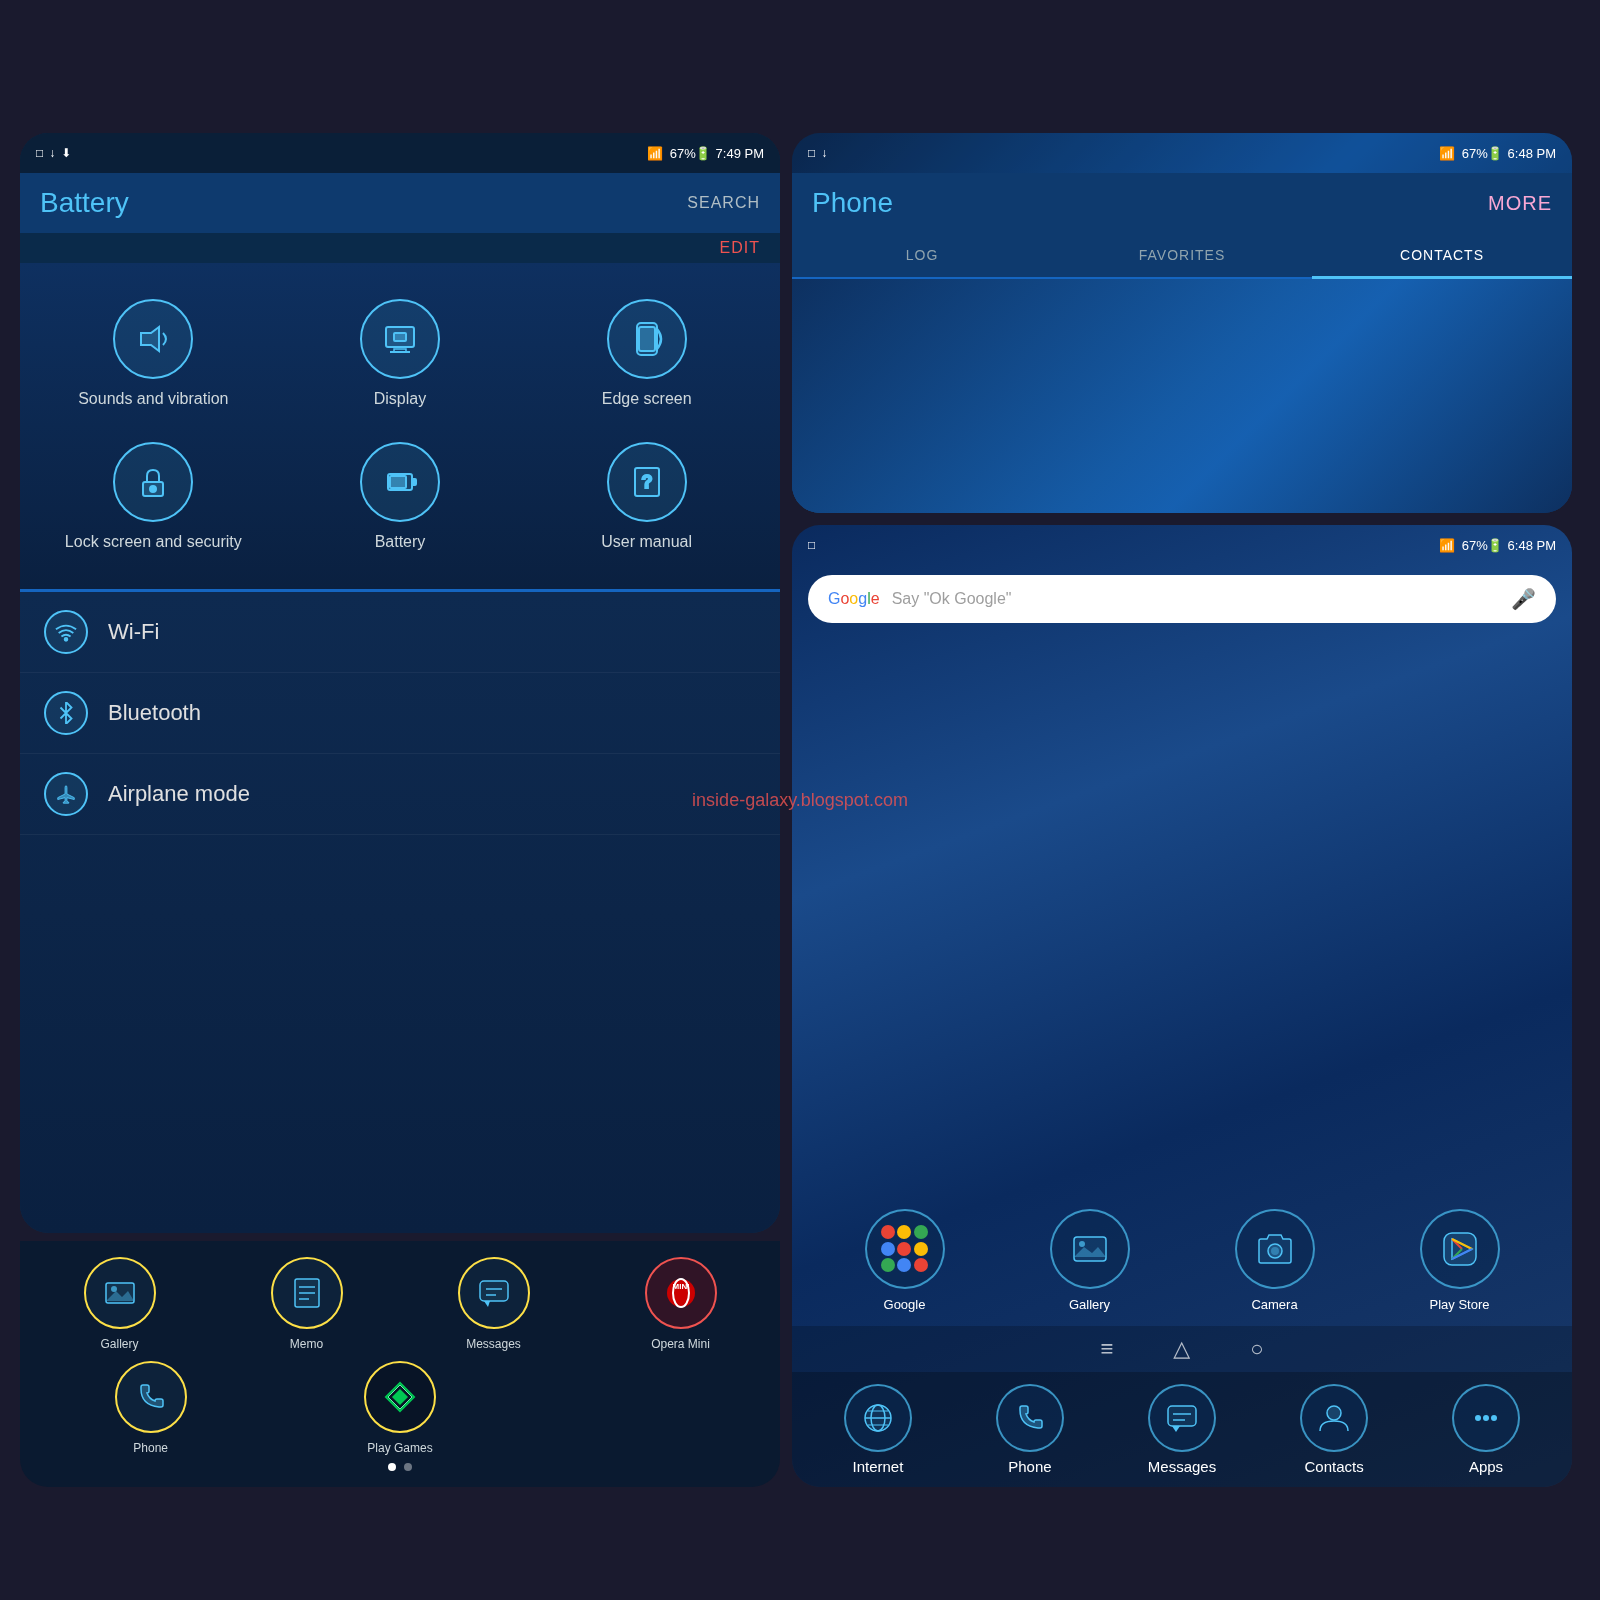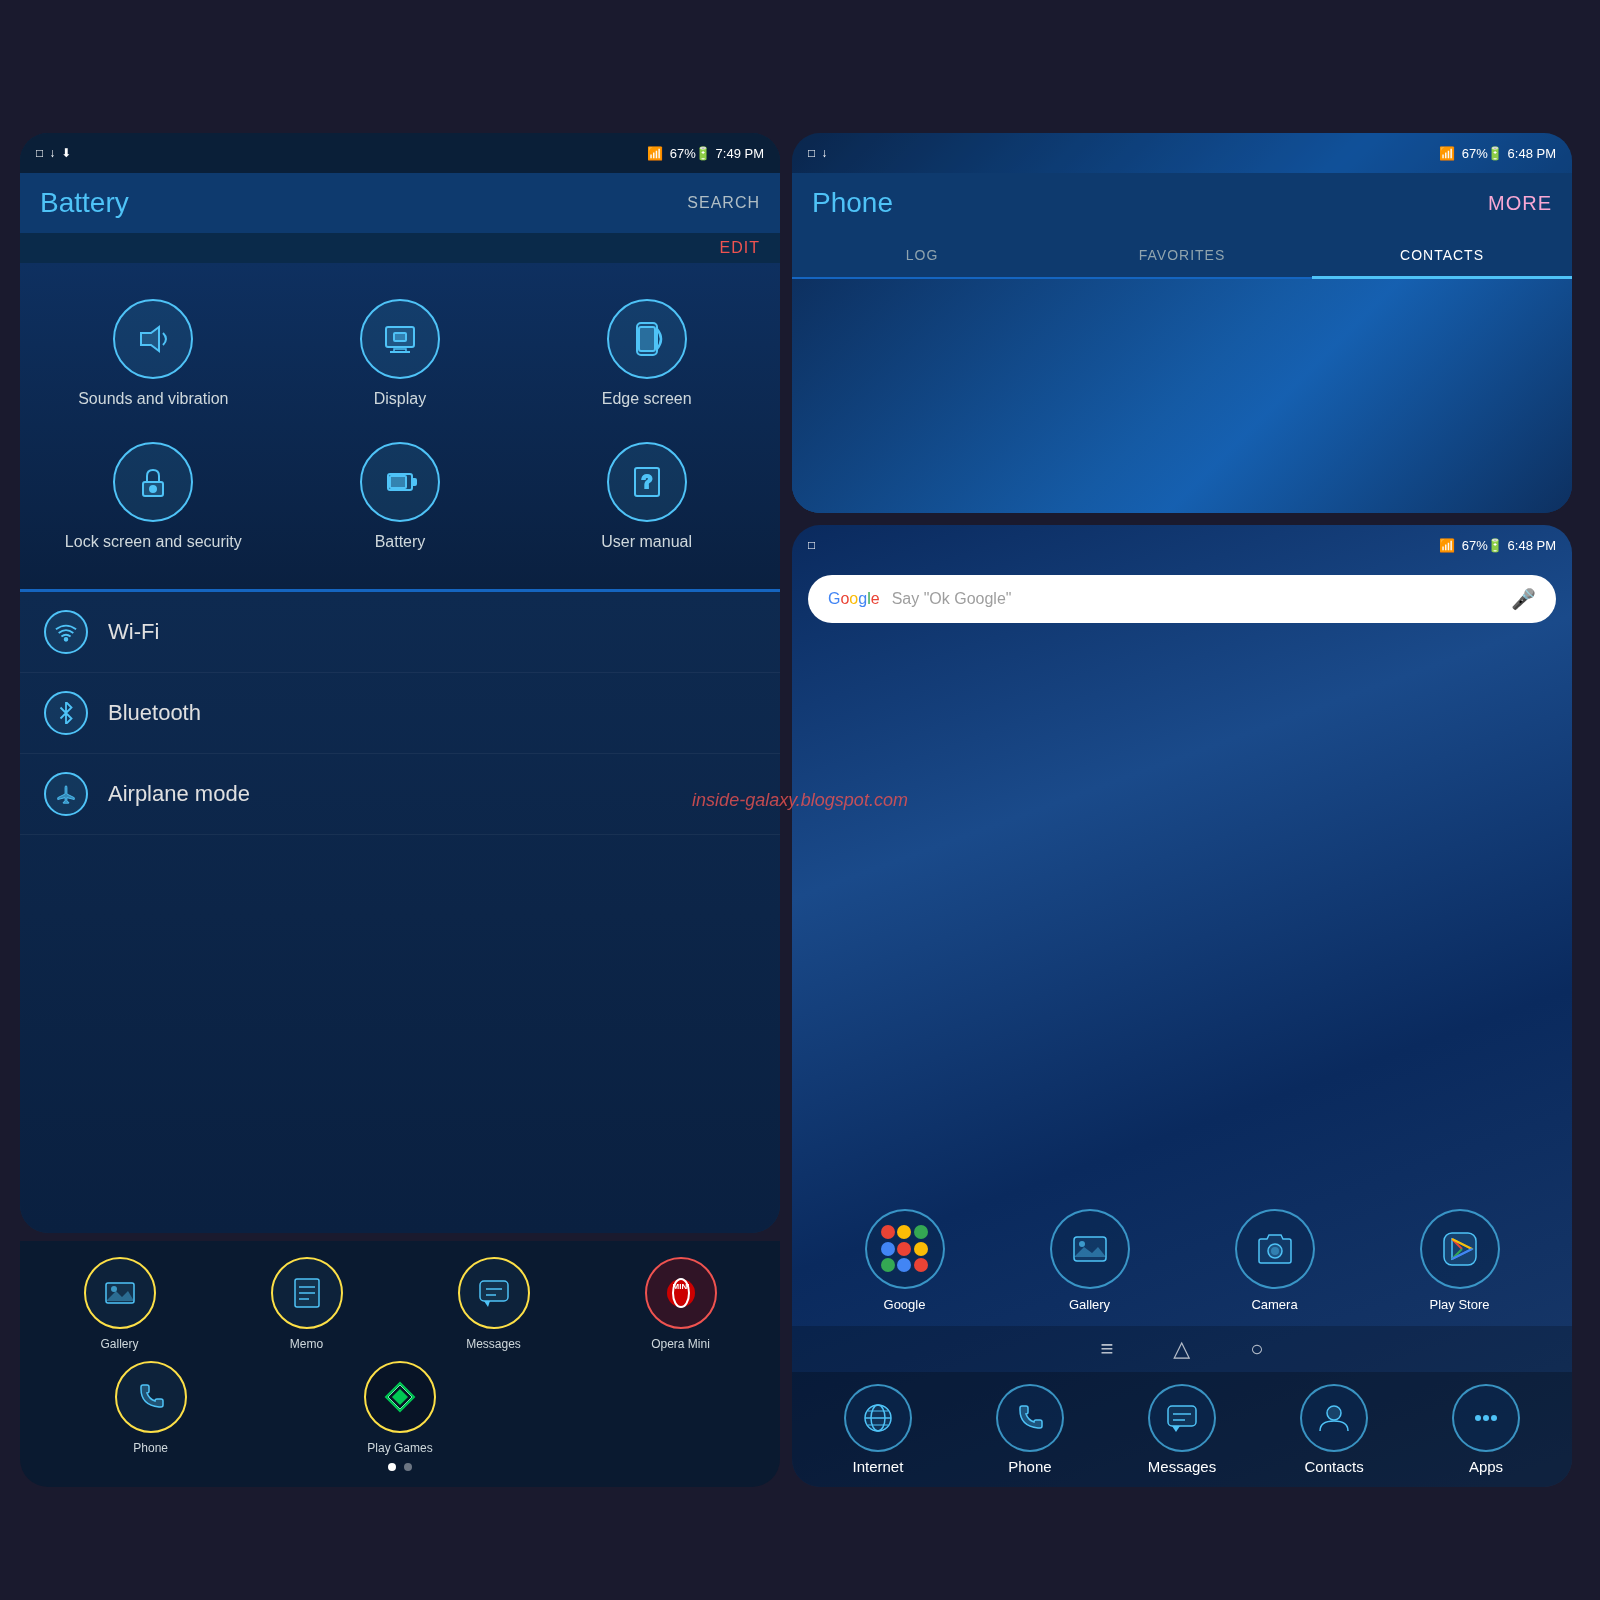--- a/index.html
+++ b/index.html
@@ -388,21 +388,20 @@
       font-size: 15px;
     }
     
     .watermark {
       position: absolute;
       top: 50%;
       left: 50%;
       transform: translate(-50%, -50%);
       color: rgba(239, 83, 80, 0.8);
       font-size: 18px;
-      font-style: italic;
       white-space: nowrap;
       pointer-events: none;
       z-index: 10;
     }
     .panels-wrapper {
       display: flex;
       gap: 12px;
       position: relative;
       width: 1560px;
     }

